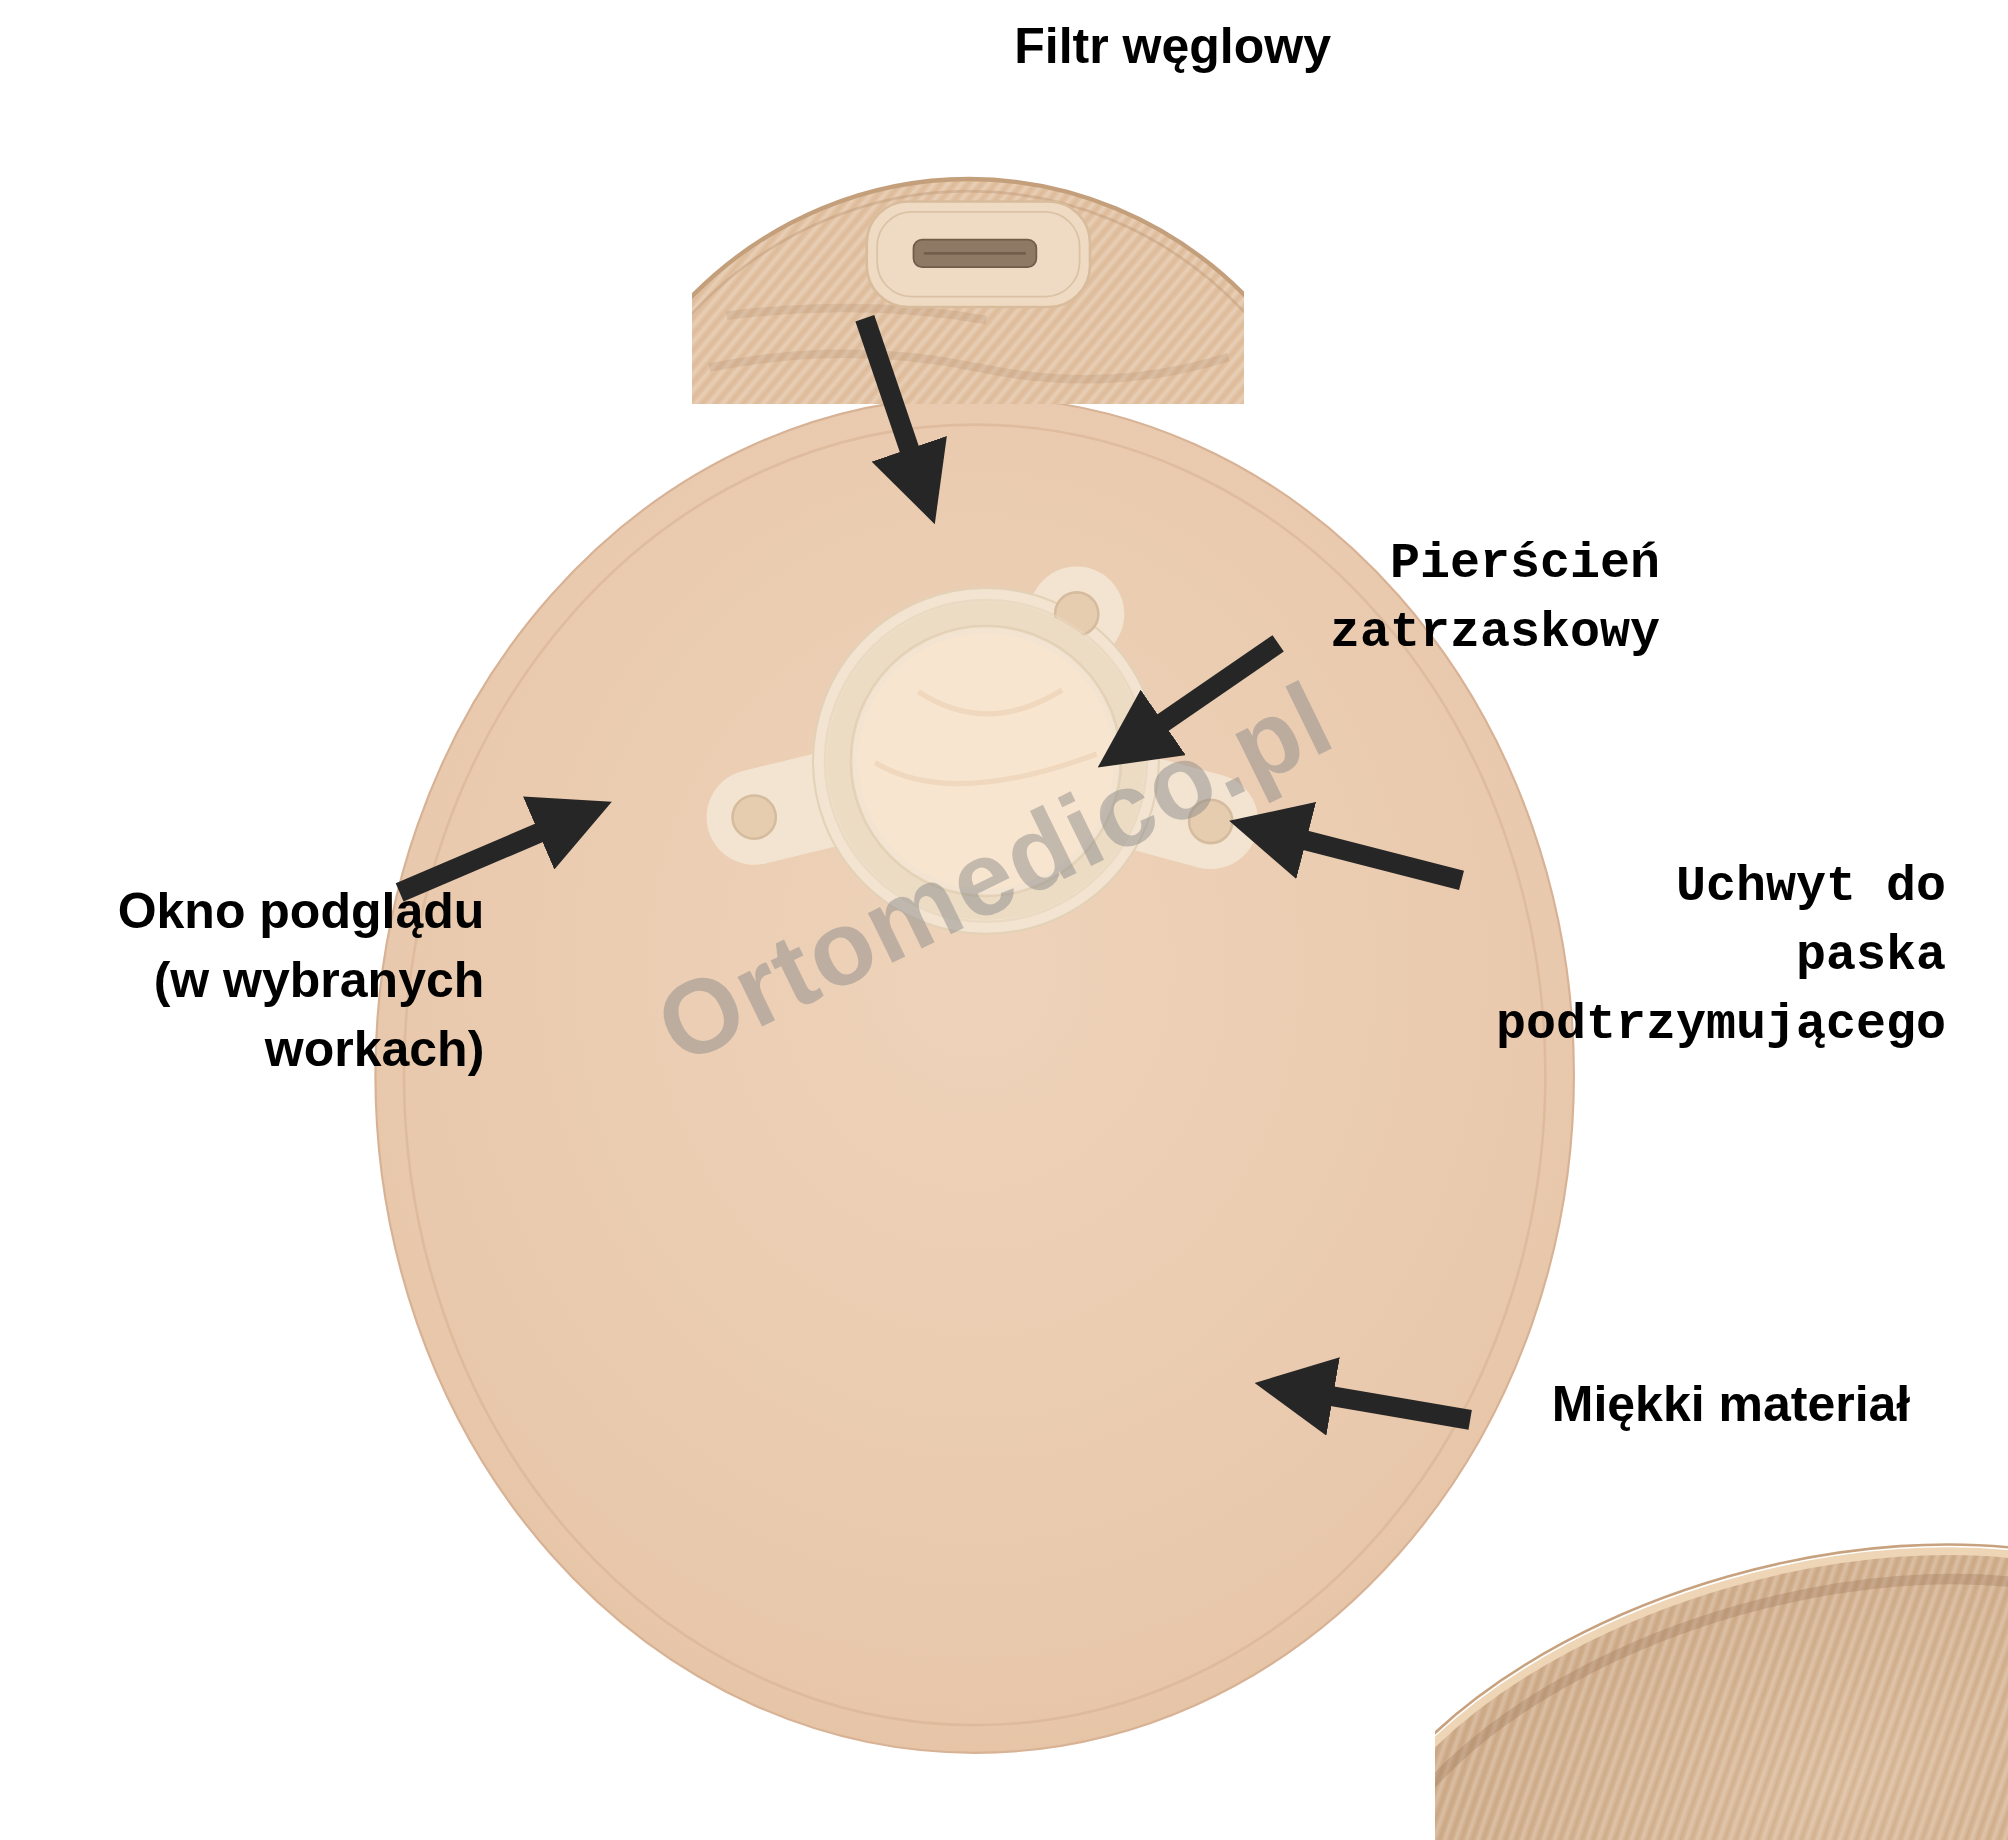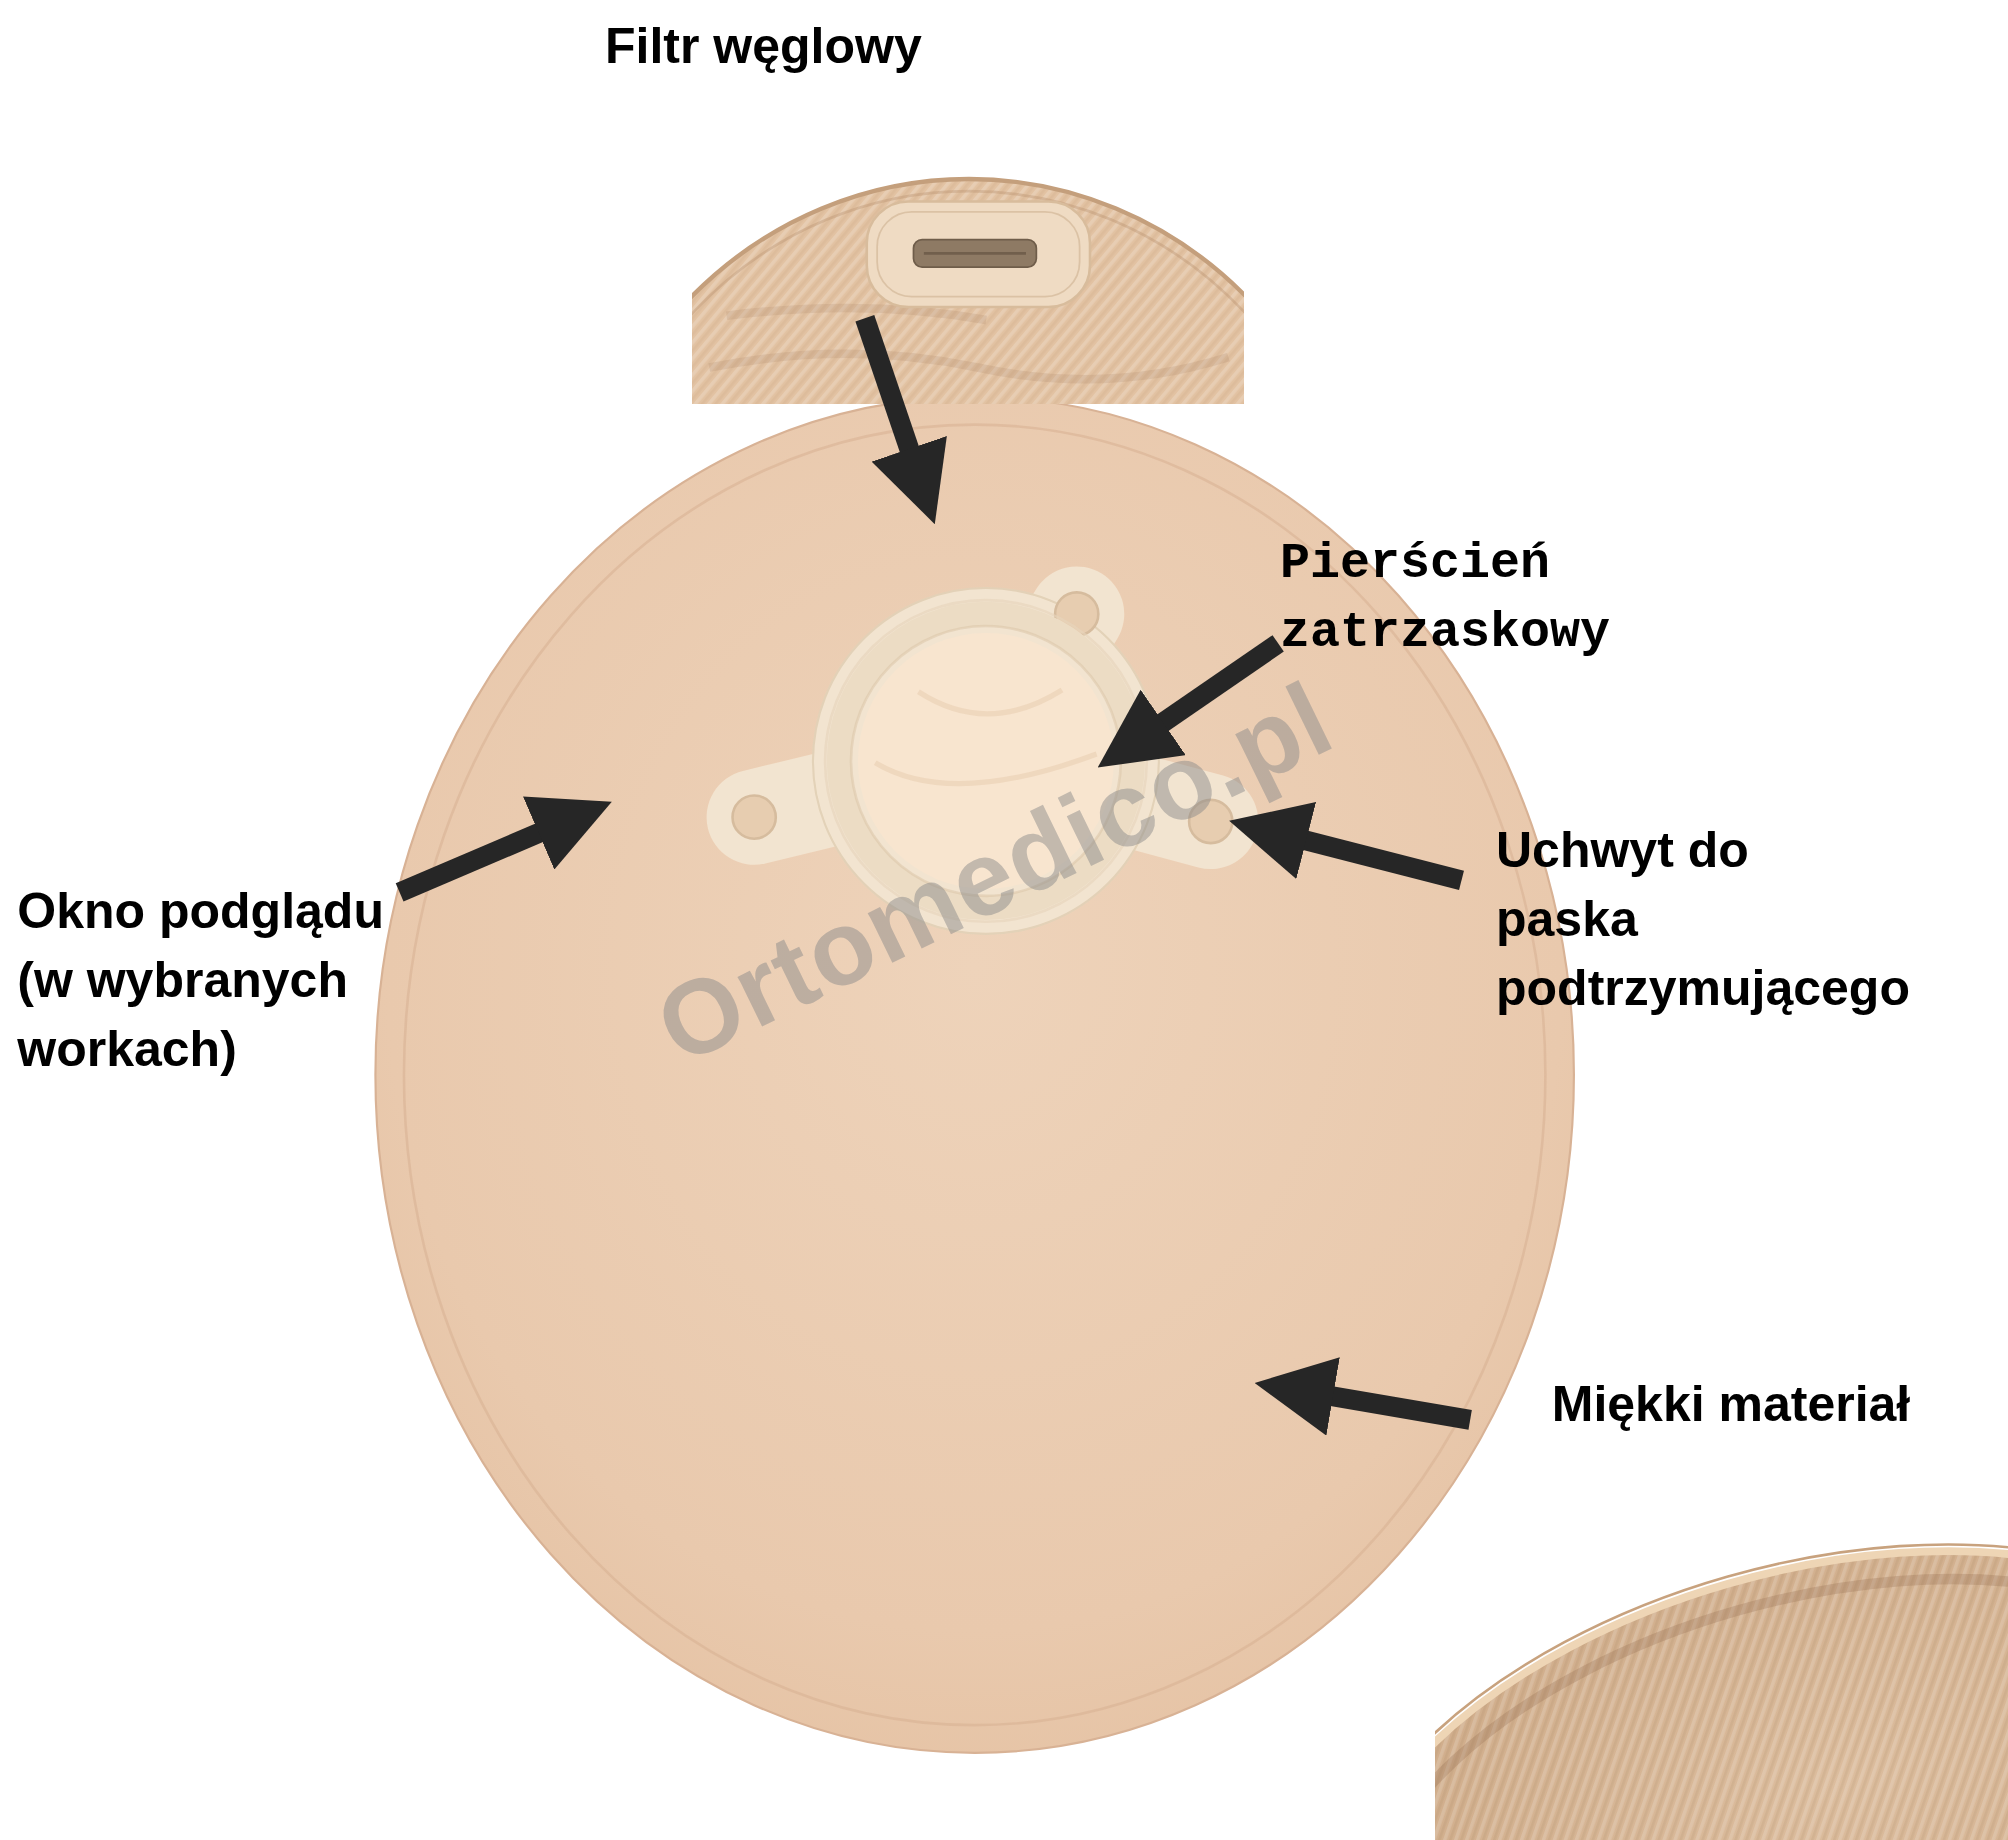--- a/index.html
+++ b/index.html
@@ -11,26 +11,26 @@
     overflow:hidden;
   }
   .layer { position:absolute; left:0; top:0; width:2009px; height:1841px; }
   .label {
     position:absolute;
     font-weight:700;
     color:var(--label-text,#000);
     font-size:50px;
     line-height:1.38;
     white-space:pre-line;
-    text-align:left;
+    text-align:right;
     z-index:5;
   }
   .label--title     { left:605px;  top:12px;   width:726px; }
   .label--snapring  { left:1280px; top:529px;  width:380px;font-family:Liberation Mono, monospace; }
-  .label--belt      { left:1496px; top:816px;  width:450px; }
+  .label--belt      { left:1496px; top:852px;  width:450px;font-family:Liberation Mono, monospace; }
   .label--window    { left:17.3px;   top:877px; width:467px; }
   .label--soft      { left:1489px; top:1370px; width:484px; text-align:center; }
 
   .watermark {
     position:absolute;
     left:562px; top:813px; width:865px;
     z-index:2;
     font-size:105px;
     font-weight:700;
     letter-spacing:1.7px;

